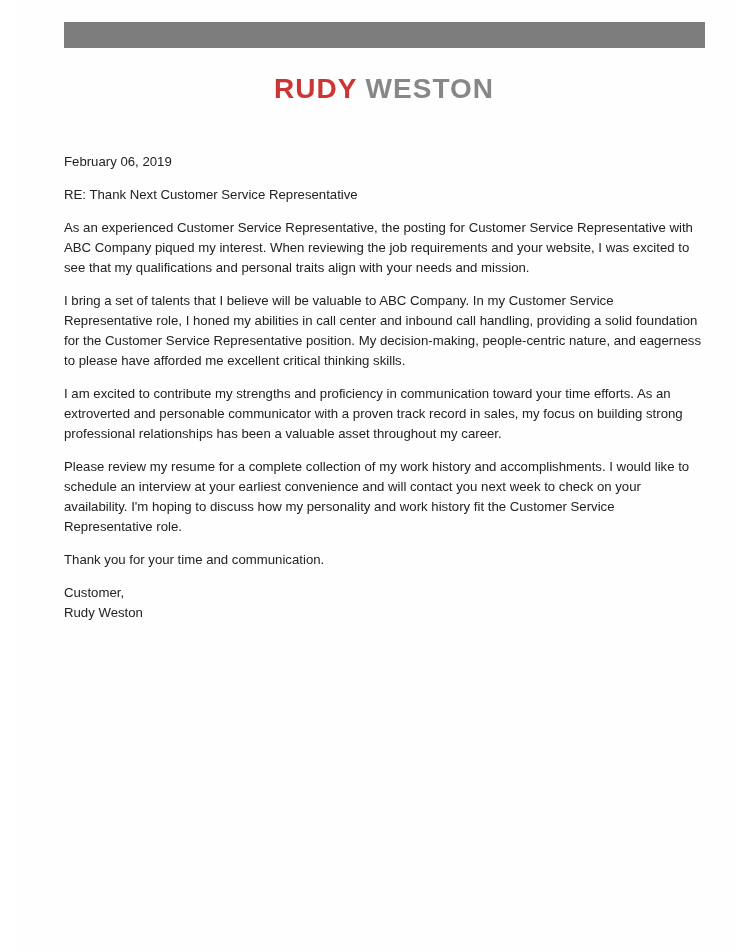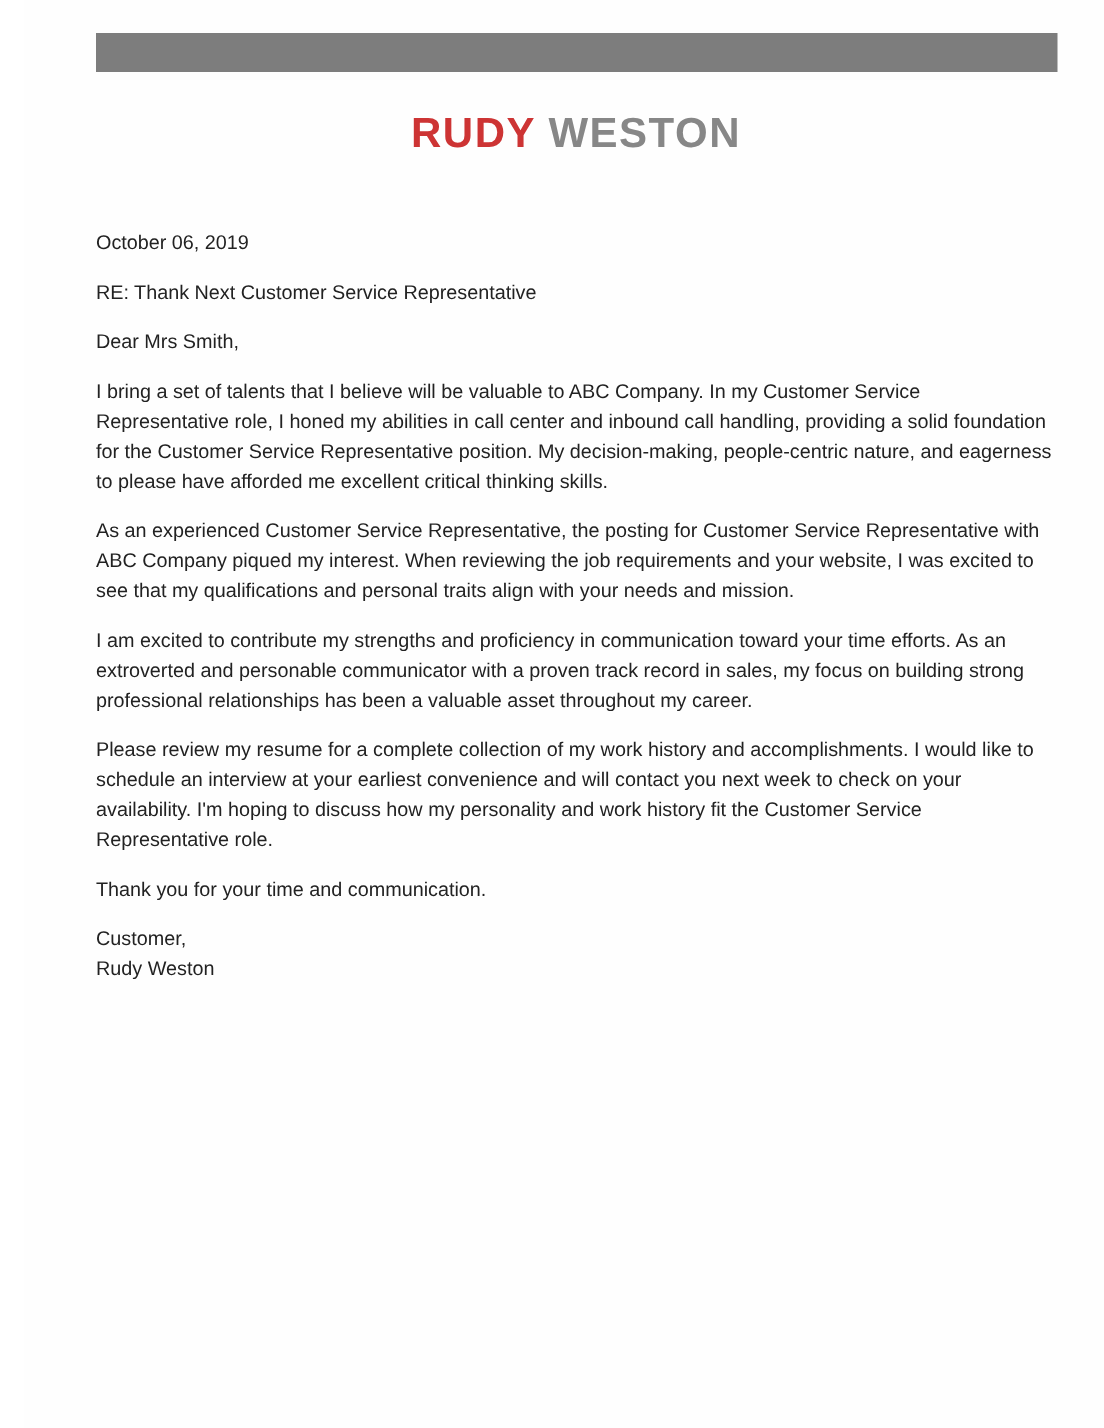--- a/index.html
+++ b/index.html
@@ -74,25 +74,24 @@
   <div class="header-bar"></div>
 
   <div class="name-title">
     <span class="first">RUDY</span>
     <span> </span>
     <span class="last">WESTON</span>
   </div>
 
 
   <div class="letter">
-    <p>October 06, 2019</p>
+    <p>February 06, 2019</p>
     <p>RE: Thank Next Customer Service Representative</p>
-    <p>Dear Mrs Smith,</p>
+    <p>As an experienced Customer Service Representative, the posting for Customer Service Representative with ABC Company piqued my interest. When reviewing the job requirements and your website, I was excited to see that my qualifications and personal traits align with your needs and mission.</p>
     <p>I bring a set of talents that I believe will be valuable to ABC Company. In my Customer Service Representative role, I honed my abilities in call center and inbound call handling, providing a solid foundation for the Customer Service Representative position. My decision-making, people-centric nature, and eagerness to please have afforded me excellent critical thinking skills.</p>
-    <p>As an experienced Customer Service Representative, the posting for Customer Service Representative with ABC Company piqued my interest. When reviewing the job requirements and your website, I was excited to see that my qualifications and personal traits align with your needs and mission.</p>
     <p>I am excited to contribute my strengths and proficiency in communication toward your time efforts. As an extroverted and personable communicator with a proven track record in sales, my focus on building strong professional relationships has been a valuable asset throughout my career.</p>
     <p>Please review my resume for a complete collection of my work history and accomplishments. I would like to schedule an interview at your earliest convenience and will contact you next week to check on your availability. I'm hoping to discuss how my personality and work history fit the Customer Service Representative role.</p>
     <p>Thank you for your time and communication.</p>
     <div class="signoff-block">
       <p>Customer,</p>
       <p>Rudy Weston</p>
     </div>
   </div>
 
 </div>

